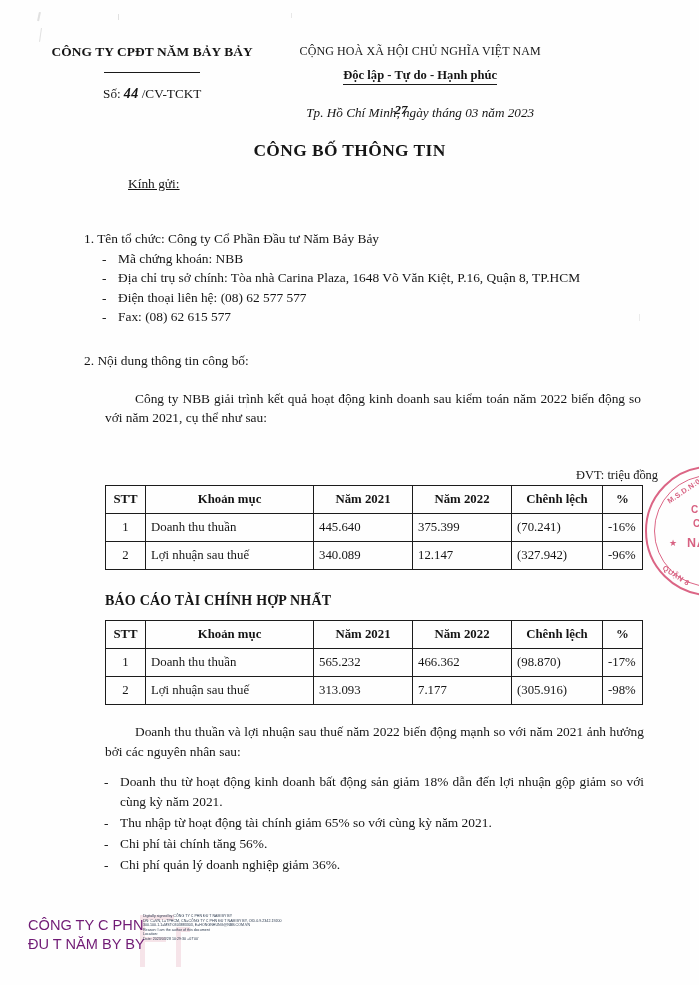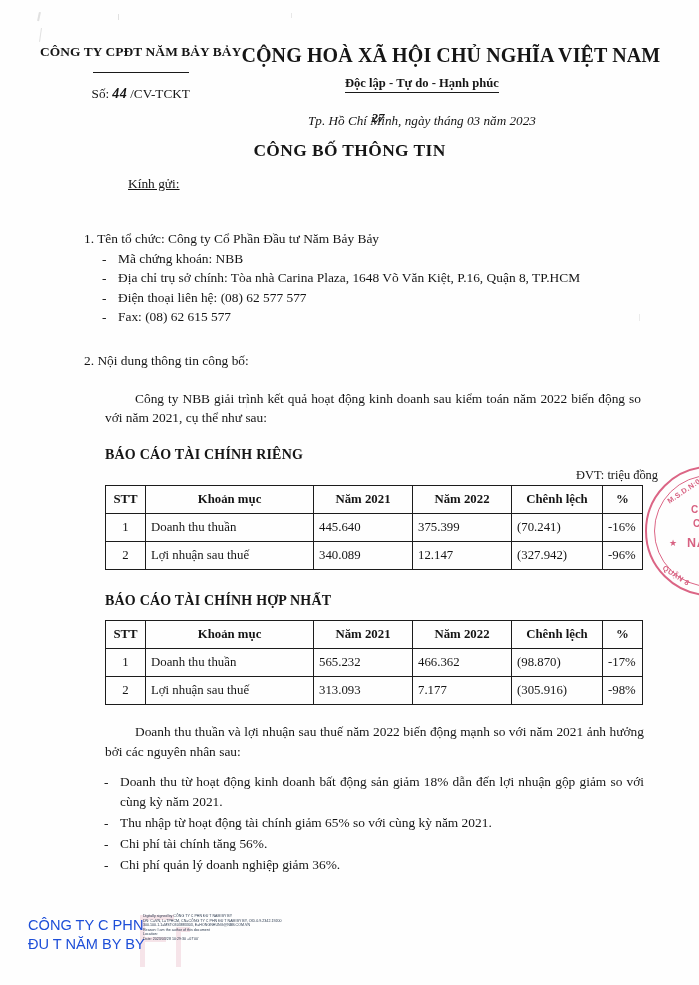--- a/index.html
+++ b/index.html
@@ -45,22 +45,22 @@
     padding-right: 38px;
     box-sizing: border-box;
   }
   .org-name {
     font-weight: bold;
     font-size: 13.4px;
     letter-spacing: .1px;
     white-space: nowrap;
   }
   .nation {
-    font-weight: bold;
-    font-size: 20px;
+    font-weight: normal;
+    font-size: 12px;
     letter-spacing: .1px;
     white-space: nowrap;
   }
   .motto {
     font-weight: bold;
     font-size: 12.6px;
     margin-top: 9px;
     display: inline-block;
     border-bottom: 1.1px solid #1a1a1a;
     padding-bottom: 1px;
@@ -311,21 +311,21 @@
     width: 290px;
     height: 72px;
   }
   .sig-name {
     position: absolute;
     top: 11px;
     left: 4px;
     font-family: "Liberation Sans", "DejaVu Sans", sans-serif;
     font-size: 14.6px;
     line-height: 19px;
-    color: #1d4ed8;
+    color: #701a75;
     white-space: nowrap;
   }
   .sig-meta {
     position: absolute;
     top: 9px;
     left: 119px;
     width: 140px;
     font-family: "Liberation Sans", "DejaVu Sans", sans-serif;
     font-size: 3.6px;
     line-height: 4.6px;
@@ -404,21 +404,20 @@
         <span>Fax: (08) 62 615 577</span>
       </li>
     </ul>
   </div>
 
   <div class="sec sec2">
     <div>2. Nội dung thông tin công bố:</div>
     <div class="para">Công ty NBB giải trình kết quả hoạt động kinh doanh sau kiểm toán năm 2022 biến động so với năm 2021, cụ thể như sau:</div>
   </div>
 
-  <div class="report-head" style="top:447px;left:105px;">BÁO CÁO TÀI CHÍNH RIÊNG</div>
   <div class="dvt" style="top:468px;left:396px;width:262px;">ĐVT: triệu đồng</div>
 
   <table class="fin" style="top:485px;left:105px;width:537px;">
     <colgroup>
       <col style="width:40px">
         <col style="width:168px">
         <col style="width:99px">
       <col style="width:99px">
         <col style="width:91px">
         <col style="width:40px">

